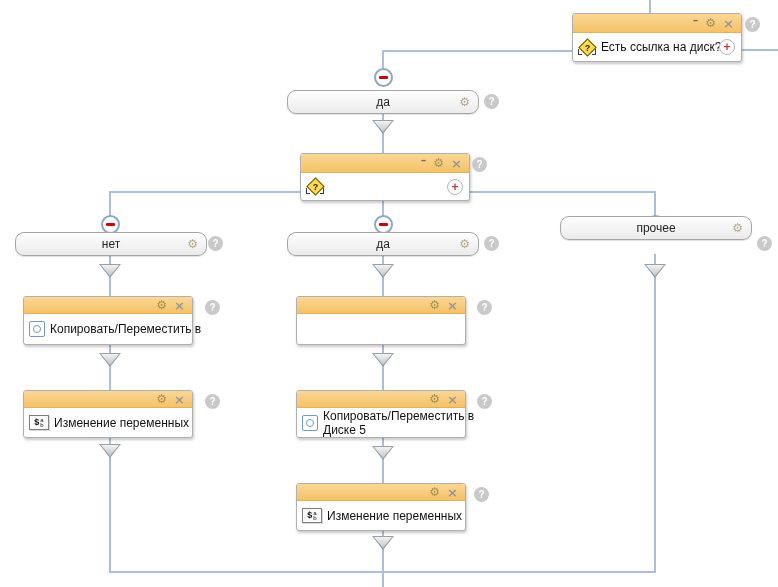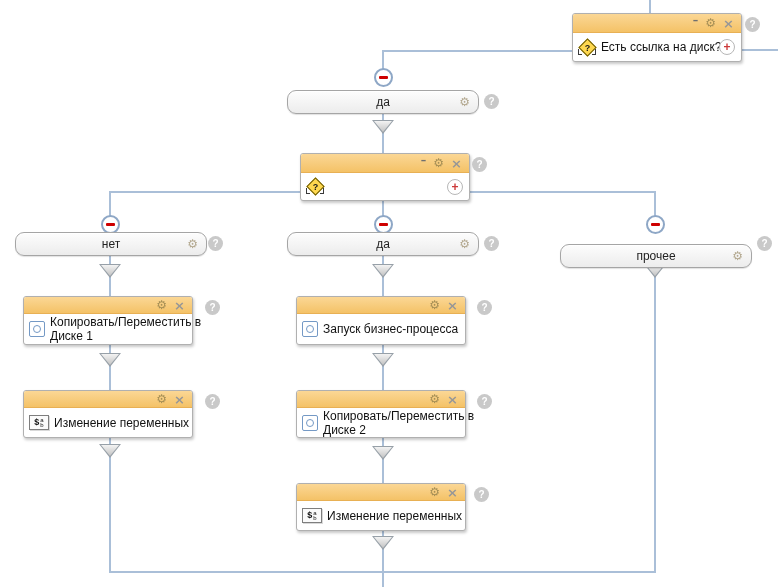--- a/index.html
+++ b/index.html
@@ -203,36 +203,35 @@
     <span class="bgear">⚙</span>
   </div>
   <span class="help" style="left:208px;top:236px">?</span>
 
   <div class="bbox" style="left:287px;top:232px;width:190px">
     <span class="blabel">да</span>
     <span class="bgear">⚙</span>
   </div>
   <span class="help" style="left:484px;top:236px">?</span>
 
-  <div class="bbox" style="left:560px;top:244px;width:190px">
+  <div class="bbox" style="left:560px;top:216px;width:190px">
     <span class="blabel">прочее</span>
     <span class="bgear">⚙</span>
   </div>
   <span class="help" style="left:757px;top:236px">?</span>
 
   <div class="bnode act" style="left:23px;top:296px;width:170px;height:49px">
     <div class="hdr">
       <span class="hic gear">⚙</span>
       <span class="hic x">×</span>
     </div>
     <div class="body">
       <span class="ic-sq"></span>
       <div class="txt">
         <div>Копировать/Переместить в</div>
-        <div>Диске 1</div>
       </div>
     </div>
   </div>
   <span class="help" style="left:205px;top:300px">?</span>
 
   <div class="bnode act" style="left:23px;top:390px;width:170px;height:48px">
     <div class="hdr">
       <span class="hic gear">⚙</span>
       <span class="hic x">×</span>
     </div>
@@ -249,39 +248,33 @@
         </div>
     </div>
   </div>
   <span class="help" style="left:205px;top:394px">?</span>
 
   <div class="bnode act" style="left:296px;top:296px;width:170px;height:49px">
     <div class="hdr">
       <span class="hic gear">⚙</span>
       <span class="hic x">×</span>
     </div>
+  </div>
+  <span class="help" style="left:477px;top:300px">?</span>
+
+  <div class="bnode act" style="left:296px;top:390px;width:170px;height:48px">
+    <div class="hdr">
+      <span class="hic gear">⚙</span>
+      <span class="hic x">×</span>
+    </div>
     <div class="body">
       <span class="ic-sq"></span>
       <div class="txt">
-          <div>Запуск бизнес-процесса</div>
-        </div>
-    </div>
-  </div>
-  <span class="help" style="left:477px;top:300px">?</span>
-
-  <div class="bnode act" style="left:296px;top:390px;width:170px;height:48px">
-    <div class="hdr">
-      <span class="hic gear">⚙</span>
-      <span class="hic x">×</span>
-    </div>
-    <div class="body">
-      <span class="ic-sq"></span>
-      <div class="txt">
         <div>Копировать/Переместить в</div>
-        <div>Диске 2</div>
+        <div>Диске 5</div>
       </div>
     </div>
   </div>
   <span class="help" style="left:477px;top:394px">?</span>
 
   <div class="bnode act" style="left:296px;top:483px;width:170px;height:48px">
     <div class="hdr">
       <span class="hic gear">⚙</span>
       <span class="hic x">×</span>
     </div>

